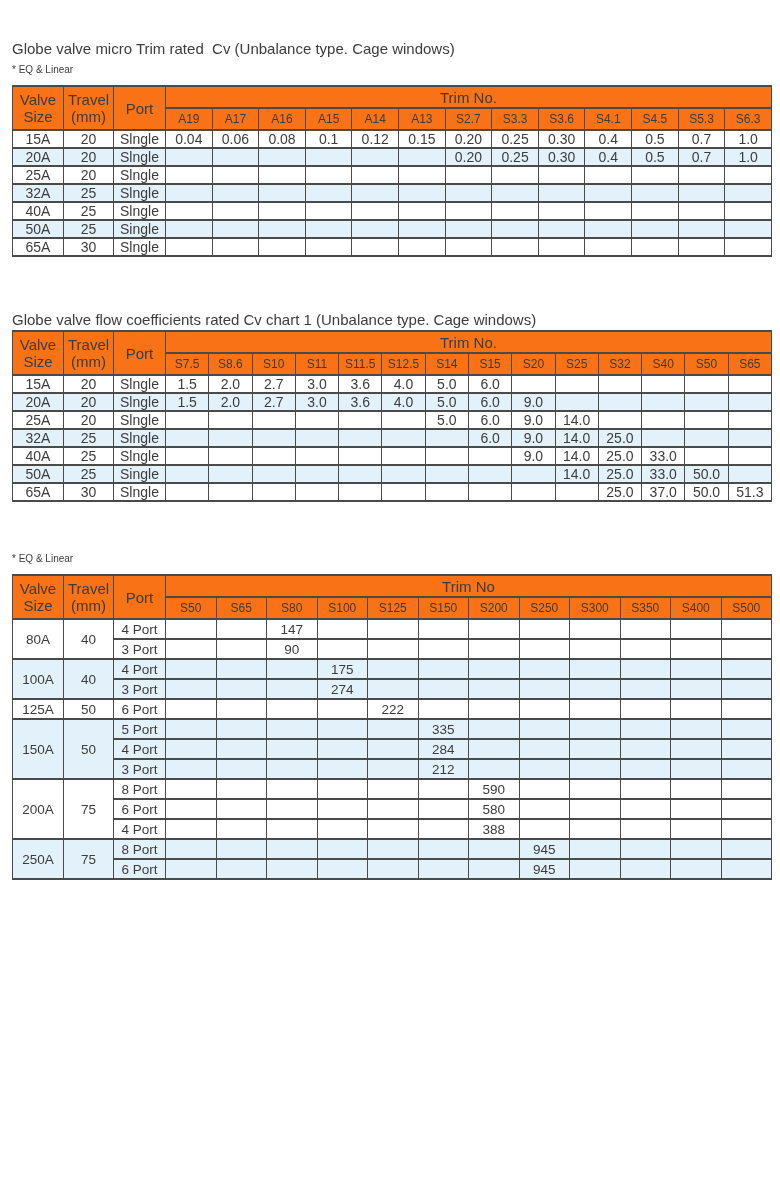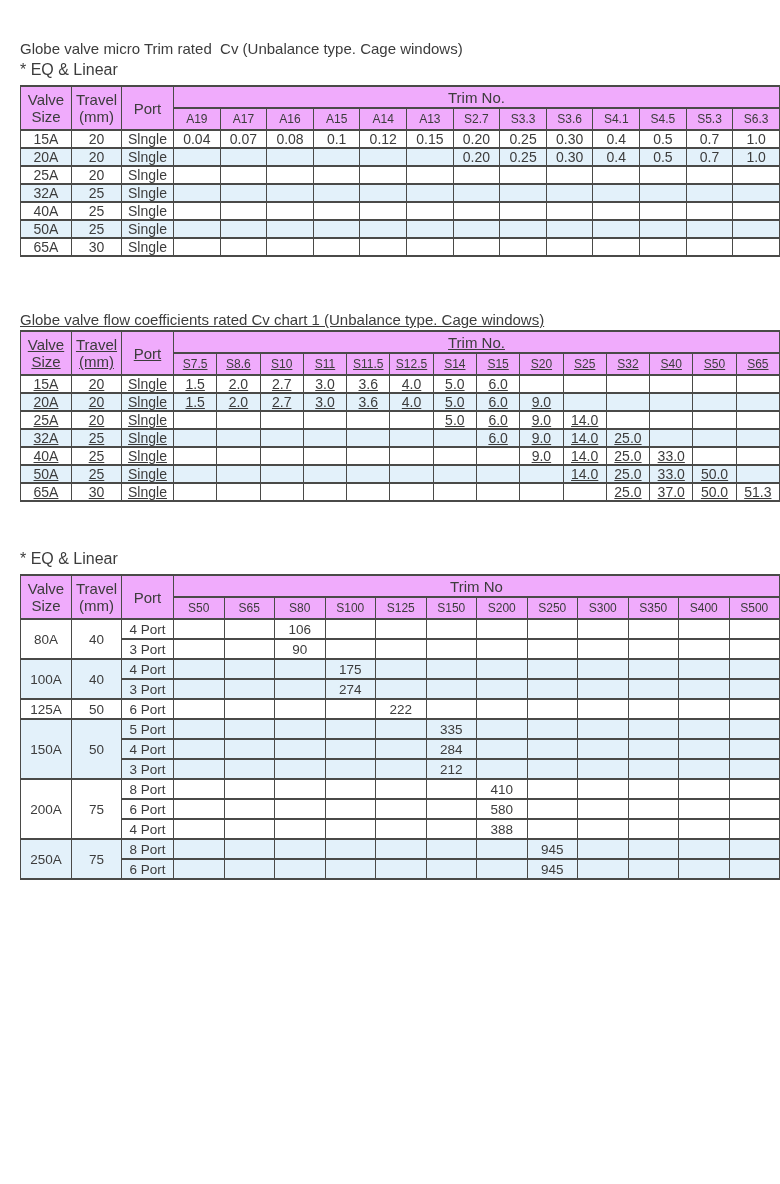--- a/index.html
+++ b/index.html
@@ -1,38 +1,38 @@
 <!DOCTYPE html>
 <html><head>
 <meta charset="utf-8">
 <style>
   html,body{margin:0;padding:0;background:#ffffff;}
   body{
     width:780px;height:1184px;overflow:hidden;
     font-family:"Liberation Sans",sans-serif;color:#3c3c3c;
     -webkit-font-smoothing:antialiased;
   }
-  .sheet{padding:38px 0 0 20px;}
+  .sheet{padding:38px 0 0 12px;}
   .tbl-section{display:block;}
-  .sec-2{margin-top:52px;text-decoration:underline;}
+  .sec-2{margin-top:52px;}
   .sec-3{margin-top:46px;}
   .tbl-title{font-size:15px;line-height:21px;white-space:pre-wrap;}
-  .tbl-subtitle{font-size:16px;line-height:21px;margin-bottom:5px;}
+  .tbl-subtitle{font-size:10px;line-height:21px;margin-bottom:5px;}
   table.cv-table{
     border-collapse:collapse;table-layout:fixed;width:760px;
     font-size:14px;color:#3c3c3c;
   }
   table.cv-table th,table.cv-table td{
     border:1px solid #4a4a48;
     border-top-width:2px;border-bottom-width:2px;
     padding:0 2px;text-align:center;vertical-align:middle;
     overflow:hidden;white-space:nowrap;
   }
   table.cv-table th{
-    background:#f0abfc;font-weight:normal;font-size:15px;
+    background:#f97316;font-weight:normal;font-size:15px;
     white-space:pre-line;line-height:17px;
   }
   table.cv-table th.trim-code{font-size:12px;height:20px;}
   table.cv-table th.trim-group{height:20px;}
   table.cv-table tbody tr{height:14px;}
   table.t-compact tbody tr{height:20px;}
   table.t-compact{font-size:13.5px;}
   table.cv-table tbody tr.shaded td{background:#e3f1fa;}
   col.col-size{width:51px;}
   col.col-travel{width:50px;}
@@ -89,21 +89,21 @@
             <th class="trim-code">S5.3</th>
             <th class="trim-code">S6.3</th>
           </tr>
         </thead>
         <tbody>
           <tr>
             <td rowspan="1">15A</td>
             <td rowspan="1">20</td>
             <td>Slngle</td>
             <td>0.04</td>
-            <td>0.07</td>
+            <td>0.06</td>
             <td>0.08</td>
             <td>0.1</td>
             <td>0.12</td>
             <td>0.15</td>
             <td>0.20</td>
             <td>0.25</td>
             <td>0.30</td>
             <td>0.4</td>
             <td>0.5</td>
             <td>0.7</td>
@@ -451,21 +451,21 @@
             <th class="trim-code">S500</th>
           </tr>
         </thead>
         <tbody>
           <tr>
             <td rowspan="2">80A</td>
             <td rowspan="2">40</td>
             <td>4 Port</td>
             <td></td>
             <td></td>
-            <td>106</td>
+            <td>147</td>
             <td></td>
             <td></td>
             <td></td>
             <td></td>
             <td></td>
             <td></td>
             <td></td>
             <td></td>
             <td></td>
           </tr>
@@ -583,21 +583,21 @@
           <tr>
             <td rowspan="3">200A</td>
             <td rowspan="3">75</td>
             <td>8 Port</td>
             <td></td>
             <td></td>
             <td></td>
             <td></td>
             <td></td>
             <td></td>
-            <td>410</td>
+            <td>590</td>
             <td></td>
             <td></td>
             <td></td>
             <td></td>
             <td></td>
           </tr>
           <tr>
             <td>6 Port</td>
             <td></td>
             <td></td>

